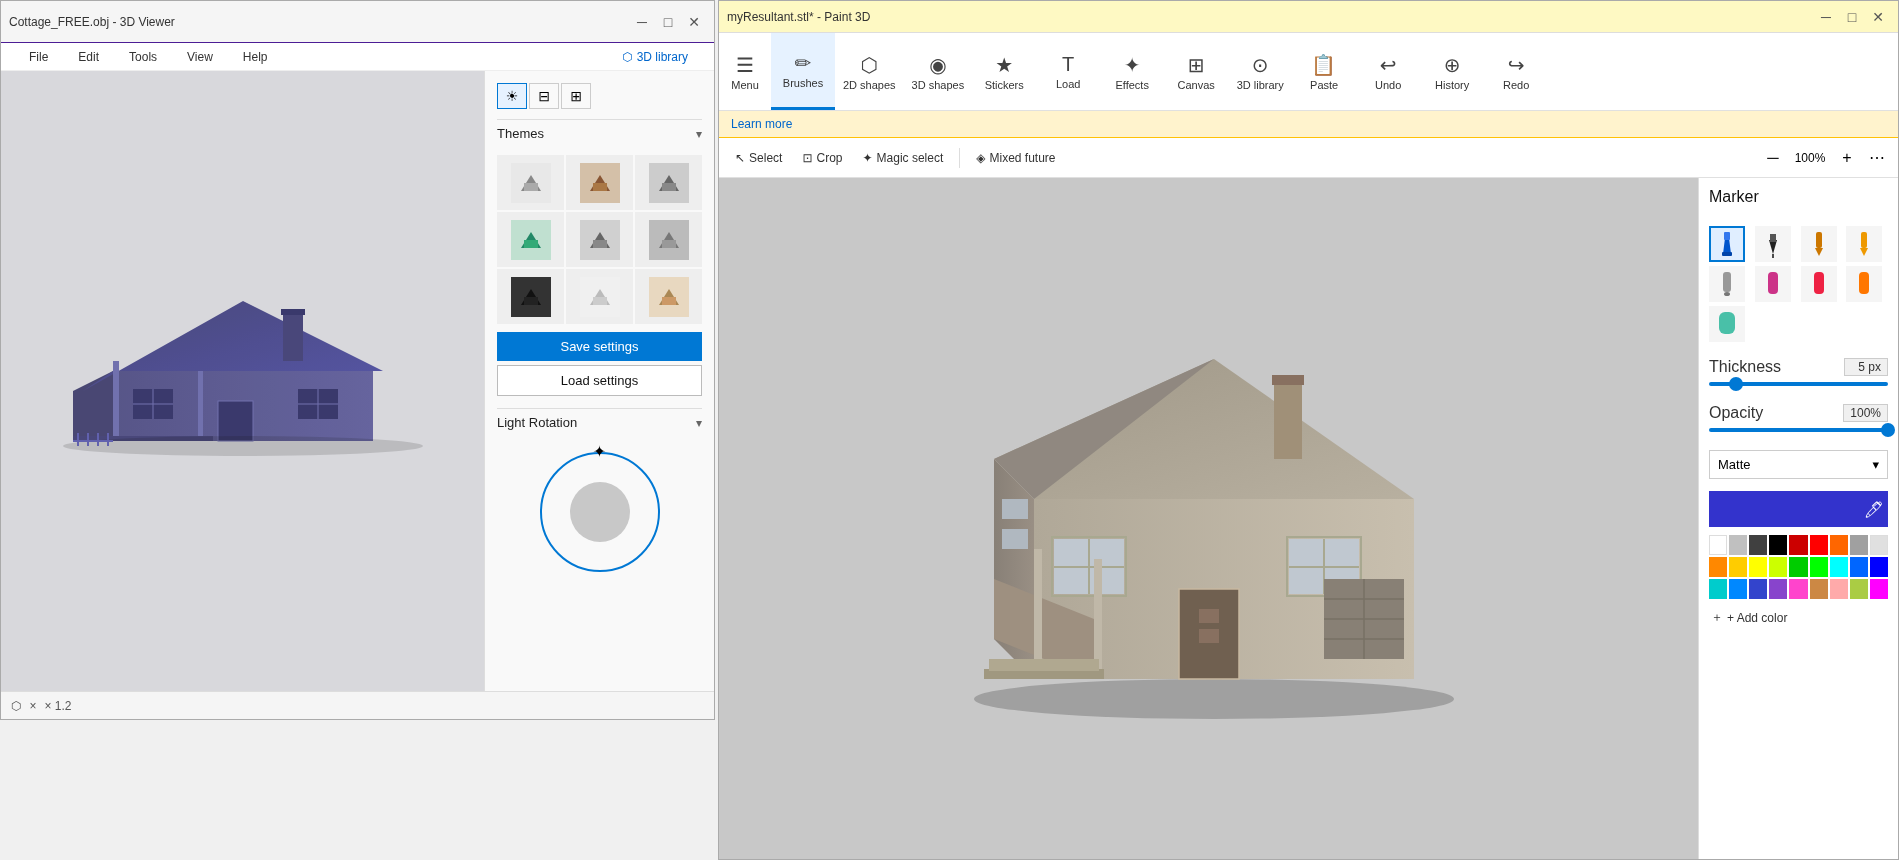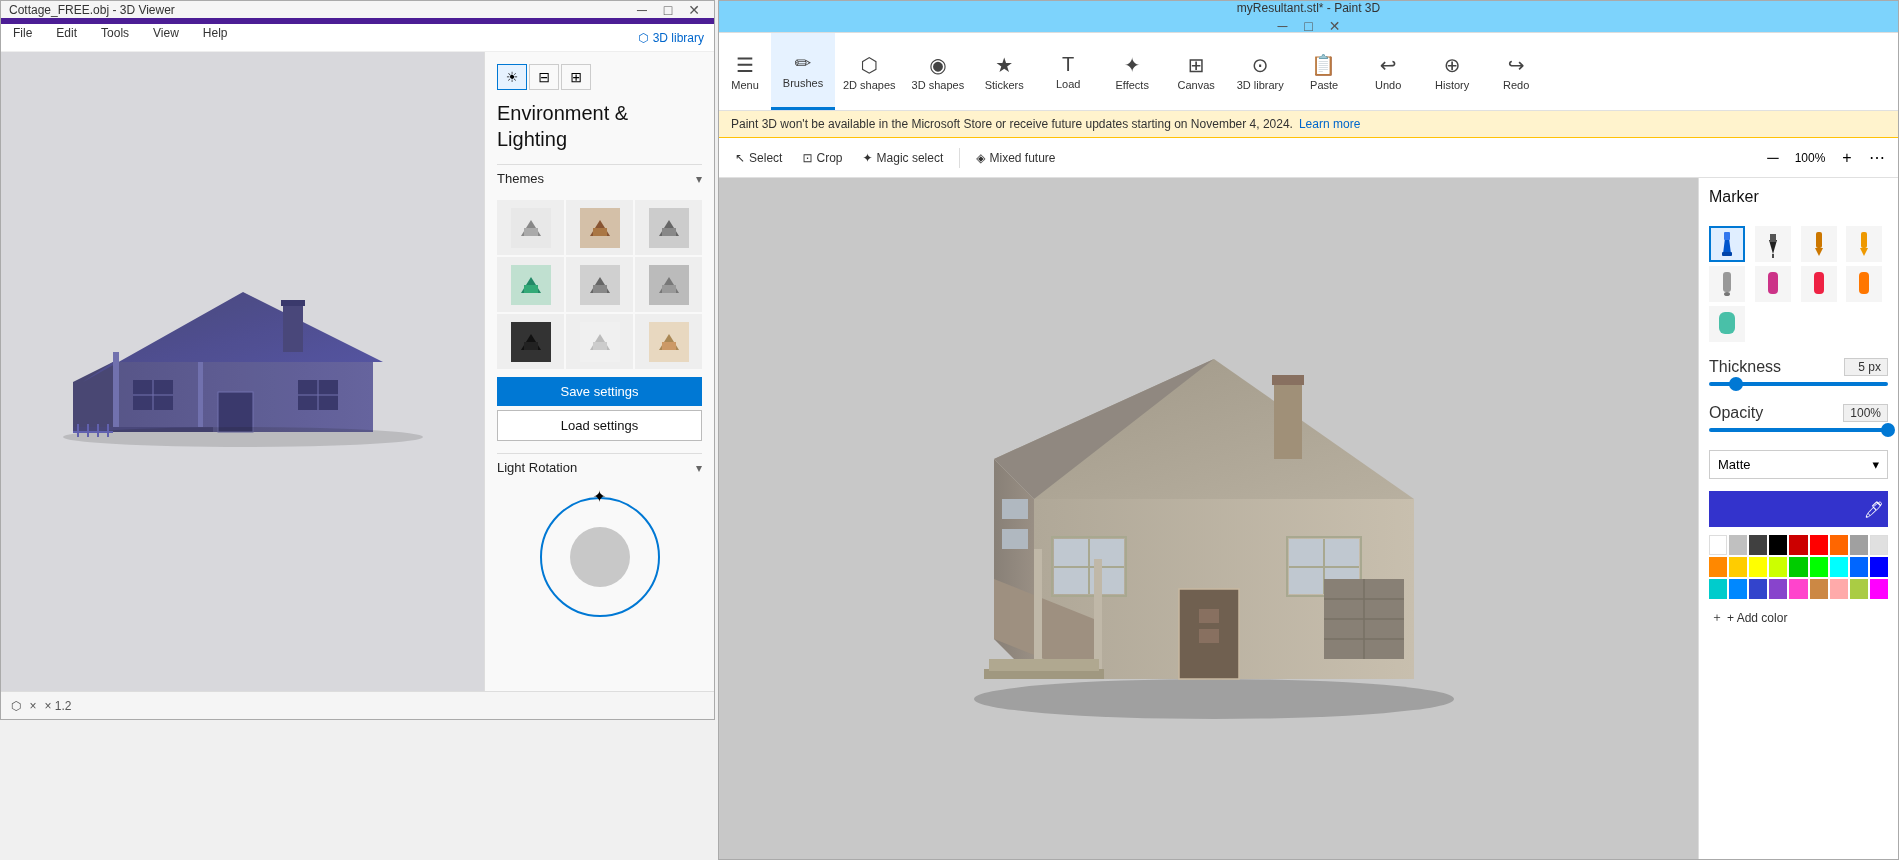--- a/index.html
+++ b/index.html
@@ -12,22 +12,22 @@
       background: #fff;
       border: 1px solid #aaa;
       display: flex;
       flex-direction: column;
       position: absolute;
       left: 0;
       top: 0;
     }
     .window-titlebar {
       background: #f5f5f5;
-      border-bottom: 6px solid #4c1d95;
-      height: 23px;
+      border-bottom: 1px solid #4c1d95;
+      height: 42px;
       display: flex;
       align-items: center;
       padding: 0 8px;
       justify-content: space-between;
     }
     .titlebar-title {
       font-size: 12px;
       color: #333;
     }
     .titlebar-controls {
@@ -43,22 +43,23 @@
       font-size: 14px;
       color: #555;
       display: flex;
       align-items: center;
       justify-content: center;
     }
 
     .viewer-menu {
       display: flex;
       height: 28px;
-      padding: 0 4px;
-      gap: 8px;
+      align-items: center;
+      padding: 0 20px;
+      gap: 14px;
       border-bottom: 1px solid #eee;
     }
     .menu-item {
       padding: 2px 8px;
       cursor: pointer;
       font-size: 12px;
       color: #333;
     }
     .lib-btn {
       margin-left: auto;
@@ -223,28 +224,27 @@
       left: 718px;
       top: 0;
       width: 1181px;
       height: 860px;
       background: #fff;
       border: 1px solid #aaa;
       display: flex;
       flex-direction: column;
     }
     .paint3d-titlebar {
-      background: #7dd3fc;
+      background: #fef9c3;
       border-bottom: 1px solid #ddd;
       height: 32px;
       display: flex;
       align-items: center;
       padding: 0 8px;
       justify-content: space-between;
-      flex-direction: column;
     }
     .p3d-toolbar {
       background: #fff;
       border-bottom: 1px solid #e0e0e0;
       height: 78px;
       display: flex;
       align-items: stretch;
       padding: 0;
     }
     .toolbar-item {
@@ -595,21 +595,20 @@
       </div>
     </div>
 
     <div class="right-panel">
       
       <div class="view-toggle-row">
         <button class="view-toggle-btn active">☀</button>
         <button class="view-toggle-btn">⊟</button>
         <button class="view-toggle-btn">⊞</button>
       </div>
-      <div class="panel-section-title">Environment &amp;<br>Lighting</div>
 
       
       <div class="section-header">
         <span class="section-header-label">Themes</span>
         <span class="chevron">▾</span>
       </div>
       <div class="themes-grid">
 
         <div class="theme-item">
           <svg width="40" height="40" viewBox="0 0 40 40">
@@ -760,21 +759,20 @@
       <span class="toolbar-icon">⊕</span>
       <span class="toolbar-label">History</span>
     </div>
     <div class="toolbar-item">
       <span class="toolbar-icon">↪</span>
       <span class="toolbar-label">Redo</span>
     </div>
   </div>
 
   <div class="notification-bar">
-    <span>Paint 3D won't be available in the Microsoft Store or receive future updates starting on November 4, 2024.</span>
     <a class="notification-link">Learn more</a>
   </div>
 
   <div class="p3d-toolbar-secondary">
     <button class="tool-btn">
       <span>↖</span>
       <span>Select</span>
     </button>
     <button class="tool-btn">
       <span>⊡</span>

